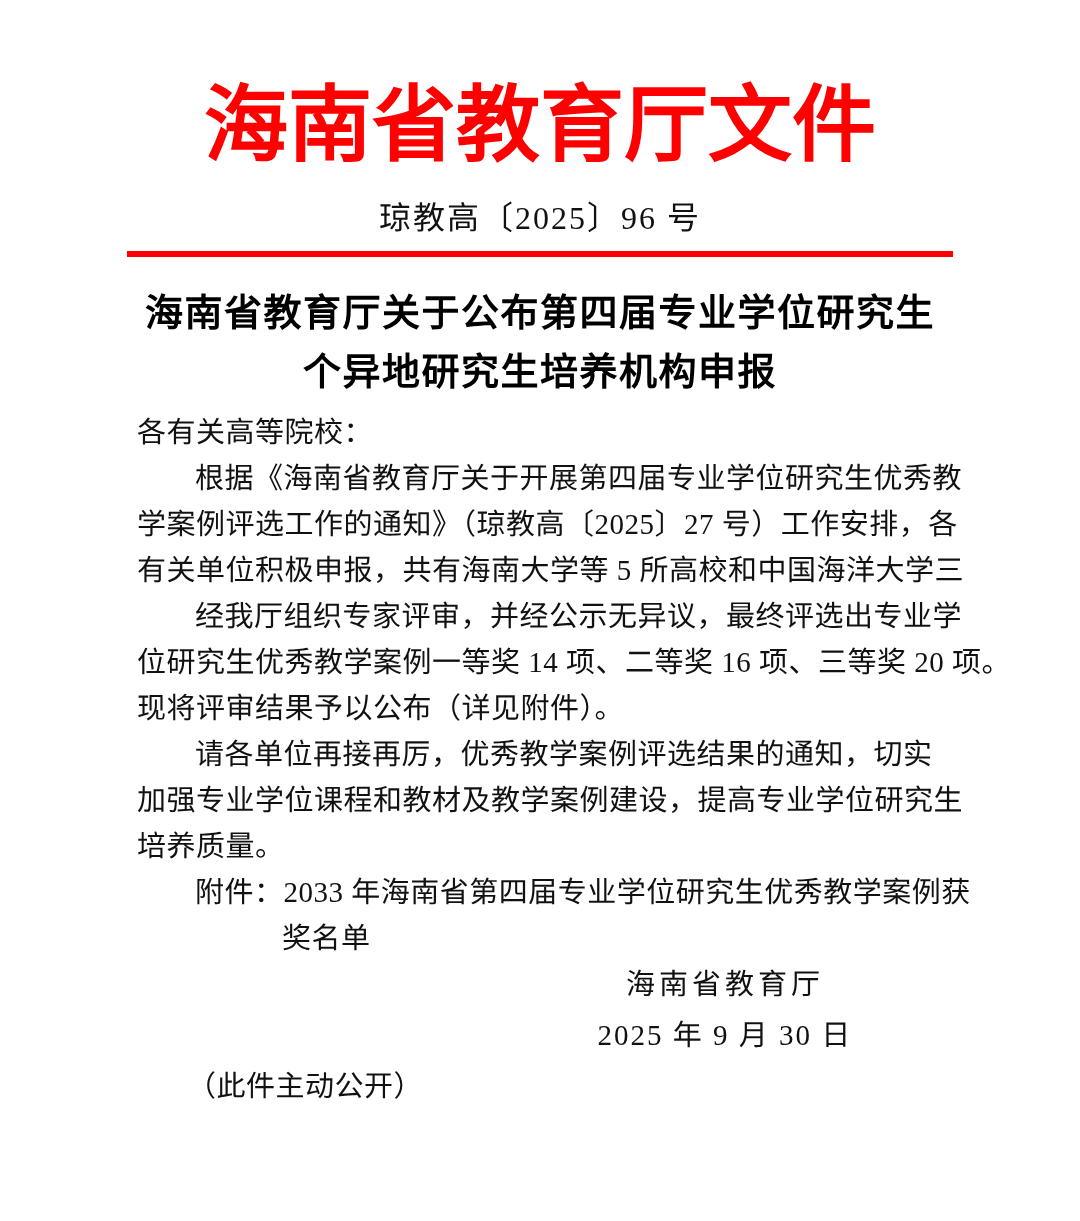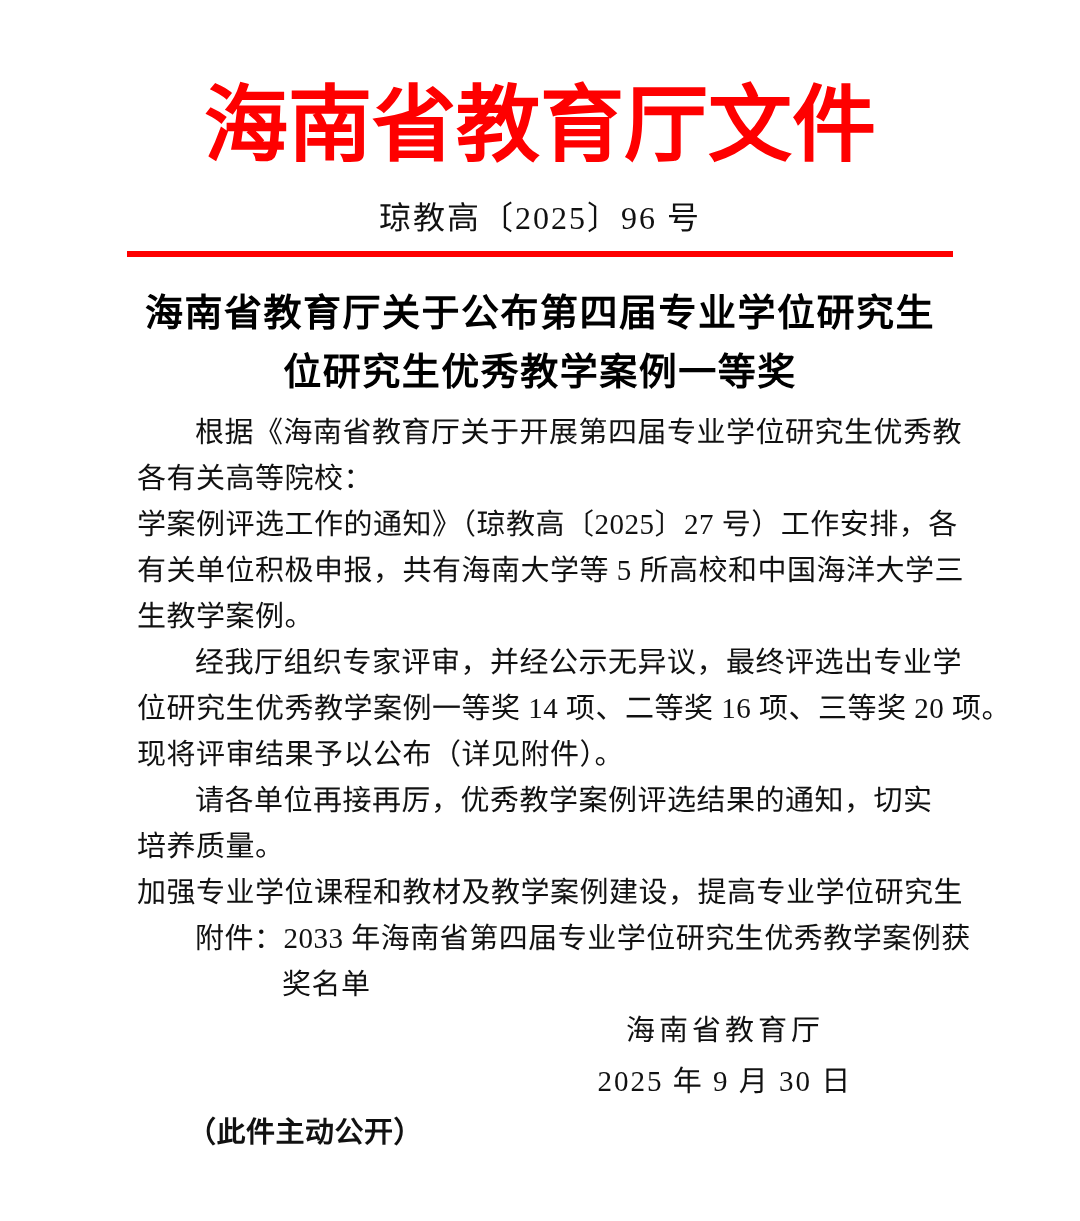--- a/index.html
+++ b/index.html
@@ -73,52 +73,50 @@
     width: 460px;
     text-align: center;
   }
   .sig-org { white-space: nowrap; letter-spacing: 4px; }
   .sig-date { margin-top: 5px; white-space: nowrap; letter-spacing: 2px; }
   
   .footer-note {
     margin-top: 5px;
     text-indent: 50px;
     white-space: nowrap;
-    font-weight: bold;
   }
 </style>
 </head>
 <body>
 
 <div class="page">
 
   <div class="org-title">海南省教育厅文件</div>
 
   <div class="doc-number">琼教高〔2025〕96 号</div>
 
   <div class="red-rule"></div>
 
   <div class="doc-title">
     <div class="t-line">海南省教育厅关于公布第四届专业学位研究生</div>
-    <div class="t-line">位研究生优秀教学案例一等奖</div>
+    <div class="t-line">个异地研究生培养机构申报</div>
   </div>
 
   <div class="body-text">
+    <div class="b-line">各有关高等院校：</div>
+
     <div class="b-line indent">根据《海南省教育厅关于开展第四届专业学位研究生优秀教</div>
-
-    <div class="b-line">各有关高等院校：</div>
     <div class="b-line">学案例评选工作的通知》（琼教高〔2025〕27 号）工作安排，各</div>
     <div class="b-line">有关单位积极申报，共有海南大学等 5 所高校和中国海洋大学三</div>
-    <div class="b-line">生教学案例。</div>
     <div class="b-line indent">经我厅组织专家评审，并经公示无异议，最终评选出专业学</div>
     <div class="b-line">位研究生优秀教学案例一等奖 14 项、二等奖 16 项、三等奖 20 项。</div>
     <div class="b-line">现将评审结果予以公布（详见附件）。</div>
     <div class="b-line indent">请各单位再接再厉，优秀教学案例评选结果的通知，切实</div>
+    <div class="b-line">加强专业学位课程和教材及教学案例建设，提高专业学位研究生</div>
     <div class="b-line">培养质量。</div>
-    <div class="b-line">加强专业学位课程和教材及教学案例建设，提高专业学位研究生</div>
 
     <div class="b-line indent">附件：2033 年海南省第四届专业学位研究生优秀教学案例获</div>
     <div class="b-line indent5">奖名单</div>
 
     <div class="sig-block">
       <div class="sig-org">海南省教育厅</div>
       <div class="sig-date">2025 年 9 月 30 日</div>
     </div>
 
     <div class="footer-note">（此件主动公开）</div>

